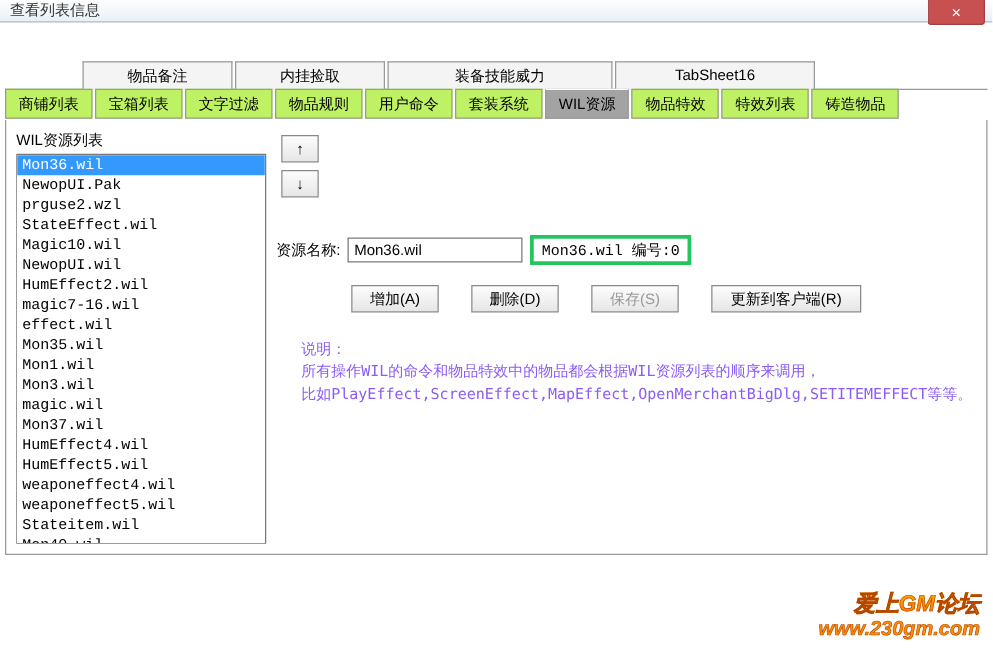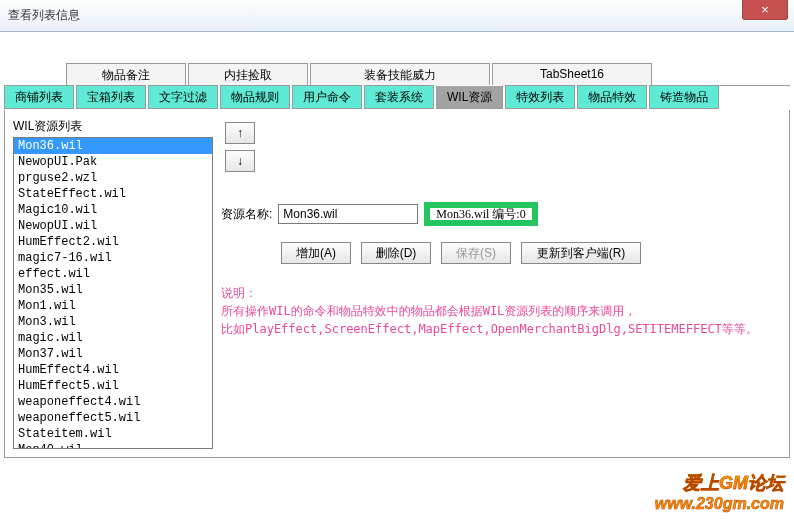--- a/index.html
+++ b/index.html
@@ -1,44 +1,44 @@
 <!DOCTYPE html>
 <html><head>
 <meta charset="utf-8">
 <style>
 * { box-sizing: border-box; margin: 0; padding: 0; }
 body { font-family: "Microsoft YaHei", SimSun, Arial, sans-serif; font-size: 12px; background: #fff; width: 794px; height: 519px; overflow: hidden; position: relative; }
-.titlebar { background: linear-gradient(#fdfefe, #e8f0f7); border-bottom: 1px solid #a8b8c8; height: 32px; display: flex; align-items: center; padding: 0 8px; position: relative; }
+.titlebar { background: linear-gradient(#fdfefe, #e8f0f7); border-bottom: 1px solid #a8b8c8; height: 18px; display: flex; align-items: flex-end; padding: 0 8px; position: relative; }
 .titlebar .title { color: #333; }
 .titlebar .close { position: absolute; right: 0; top: 0; width: 46px; height: 20px; background: #c75050; color: #fff; display: flex; align-items: center; justify-content: center; font-size: 13px; border: 1px solid #a04040; border-top: none; border-radius: 0 0 3px 3px; cursor: pointer; margin-right: 6px; }
 .client { padding: 4px; }
 .tabs-row { display: flex; border-bottom: 1px solid #999; position: relative; }
 .tabs-row.top { margin-top: 2px; }
 .tab { border: 1px solid #999; border-bottom: none; padding: 3px 10px 2px; margin-right: 2px; background: #f4f4f4; cursor: pointer; position: relative; top: 1px; font-size: 12px; margin-top: 24px; }
 .tab.spacer { border: none; background: transparent; flex: 0 0 60px; }
 .tabs-row2 { display: flex; margin-top: 0; }
-.tab2 { border: 1px solid #999; padding: 3px 10px 2px; margin-right: 2px; background: #5eead4; cursor: pointer; font-size: 12px; position: relative; top: -1px; }
+.tab2 { border: 1px solid #999; padding: 3px 10px 2px; margin-right: 2px; background: #bef264; cursor: pointer; font-size: 12px; position: relative; top: -1px; }
 .tab2.active { background: #a3a3a3; border-top-color: #fff; z-index: 2; }
 .content { border: 1px solid #999; border-top: none; padding: 8px; height: 348px; display: flex; gap: 8px; }
 .leftcol { width: 200px; display: flex; flex-direction: column; }
 .leftcol .lbl { margin-bottom: 2px; }
 .listbox { border: 1px solid #7a7a7a; background: #fff; flex: 1; overflow-y: auto; font-family: "Courier New", SimSun, monospace; font-size: 12px; }
 .listbox .item { padding: 1px 4px; white-space: nowrap; cursor: pointer; }
 .listbox .item.selected { background: #3399ff; color: #fff; }
 .rightcol { flex: 1; padding-top: 4px; }
 .arrowbtns { display: flex; flex-direction: column; gap: 6px; margin-bottom: 30px; margin-left: 4px; }
 .btn { border: 1px solid #888; background: linear-gradient(#fdfdfd,#e6e6e6); padding: 2px 8px; cursor: pointer; font-size: 12px; min-width: 30px; text-align: center; height: 22px; display: inline-flex; align-items: center; justify-content: center; }
 .arrowbtns .btn { width: 30px; }
 .formrow { display: flex; align-items: center; gap: 6px; margin-bottom: 16px; }
 .formrow input[type=text] { border: 1px solid #7a7a7a; padding: 2px 4px; height: 20px; font-size: 12px; font-family: inherit; }
-.redbox { border: 6px solid #22c55e; padding: 2px 6px; height: 24px; display: flex; align-items: center; font-family: Liberation Serif, serif; }
-.btnrow { display: flex; gap: 10px; margin-bottom: 20px; margin-left: 60px; }
+.redbox { border: 3px solid #22c55e; padding: 2px 6px; height: 24px; display: flex; align-items: center; font-family: Liberation Mono, monospace; }
+.btnrow { display: flex; gap: 26px; margin-bottom: 20px; margin-left: 60px; }
 .btnrow .btn { min-width: 70px; padding: 2px 12px; }
 .btn.disabled { color: #999; cursor: default; }
-.desc { color: #ec4899; font-family: SimSun, monospace; font-size: 12px; line-height: 1.5; }
+.desc { color: #8b5cf6; font-family: SimSun, monospace; font-size: 12px; line-height: 1.5; margin-left: 20px; }
 .watermark { position: absolute; right: 10px; bottom: 6px; text-align: right; font-weight: bold; pointer-events: none; }
 .watermark .line1 { font-size: 18px; background: linear-gradient(#ffb400,#ff6a00); -webkit-background-clip: text; background-clip: text; color: transparent; -webkit-text-stroke: 0.5px #b34700; font-style: italic; }
 .watermark .line2 { font-size: 16px; color: #ff8c00; -webkit-text-stroke: 0.5px #b34700; font-style: italic; }
 </style>
 </head>
 <body>
 
 <div class="titlebar">
   <span class="title">查看列表信息</span>
   <div class="close">
@@ -55,22 +55,22 @@
     <span class="tab" style="min-width:160px;text-align:center">TabSheet16</span>
   </div>
   <div class="tabs-row2">
     <span class="tab2">商铺列表</span>
     <span class="tab2">宝箱列表</span>
     <span class="tab2">文字过滤</span>
     <span class="tab2">物品规则</span>
     <span class="tab2">用户命令</span>
     <span class="tab2">套装系统</span>
     <span class="tab2 active">WIL资源</span>
+    <span class="tab2">物品特效</span>
     <span class="tab2">特效列表</span>
-    <span class="tab2">物品特效</span>
     <span class="tab2">铸造物品</span>
   </div>
 
   <div class="content">
     <div class="leftcol">
       <div class="lbl">WIL资源列表</div>
       <div class="listbox" id="listbox">
           <div class="item selected">Mon36.wil</div>
           <div class="item">NewopUI.Pak</div>
           <div class="item">prguse2.wzl</div>

